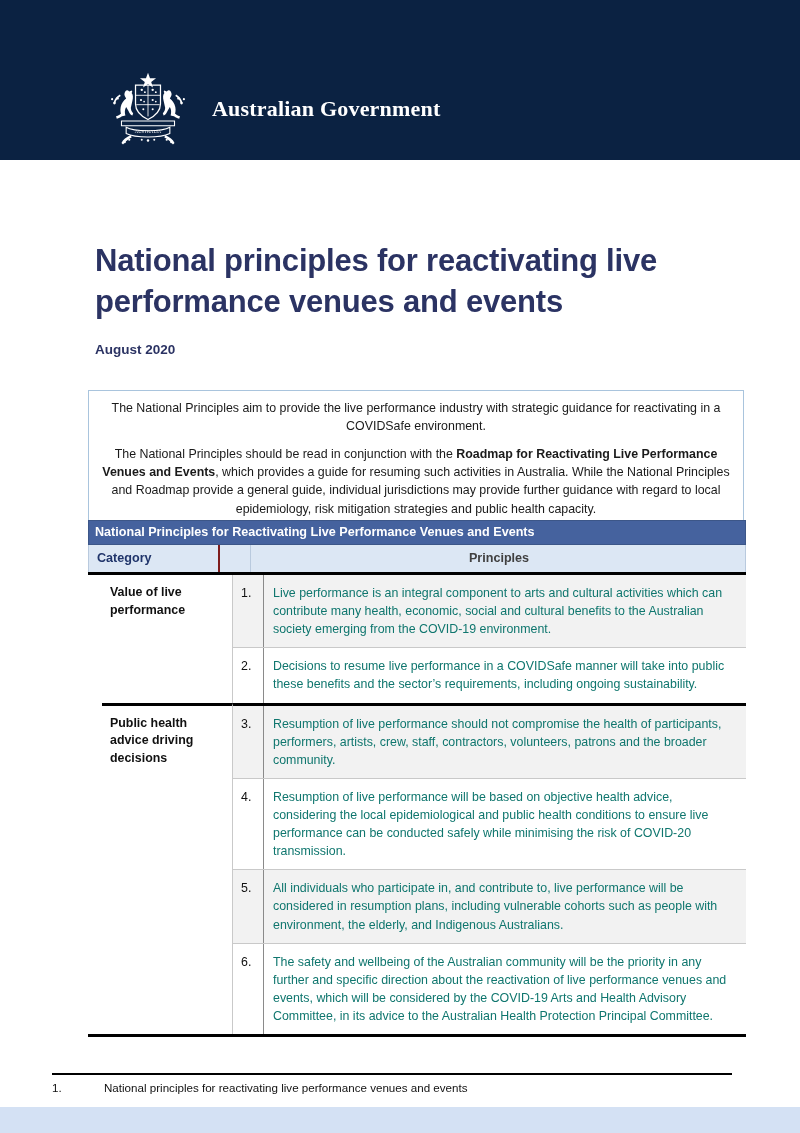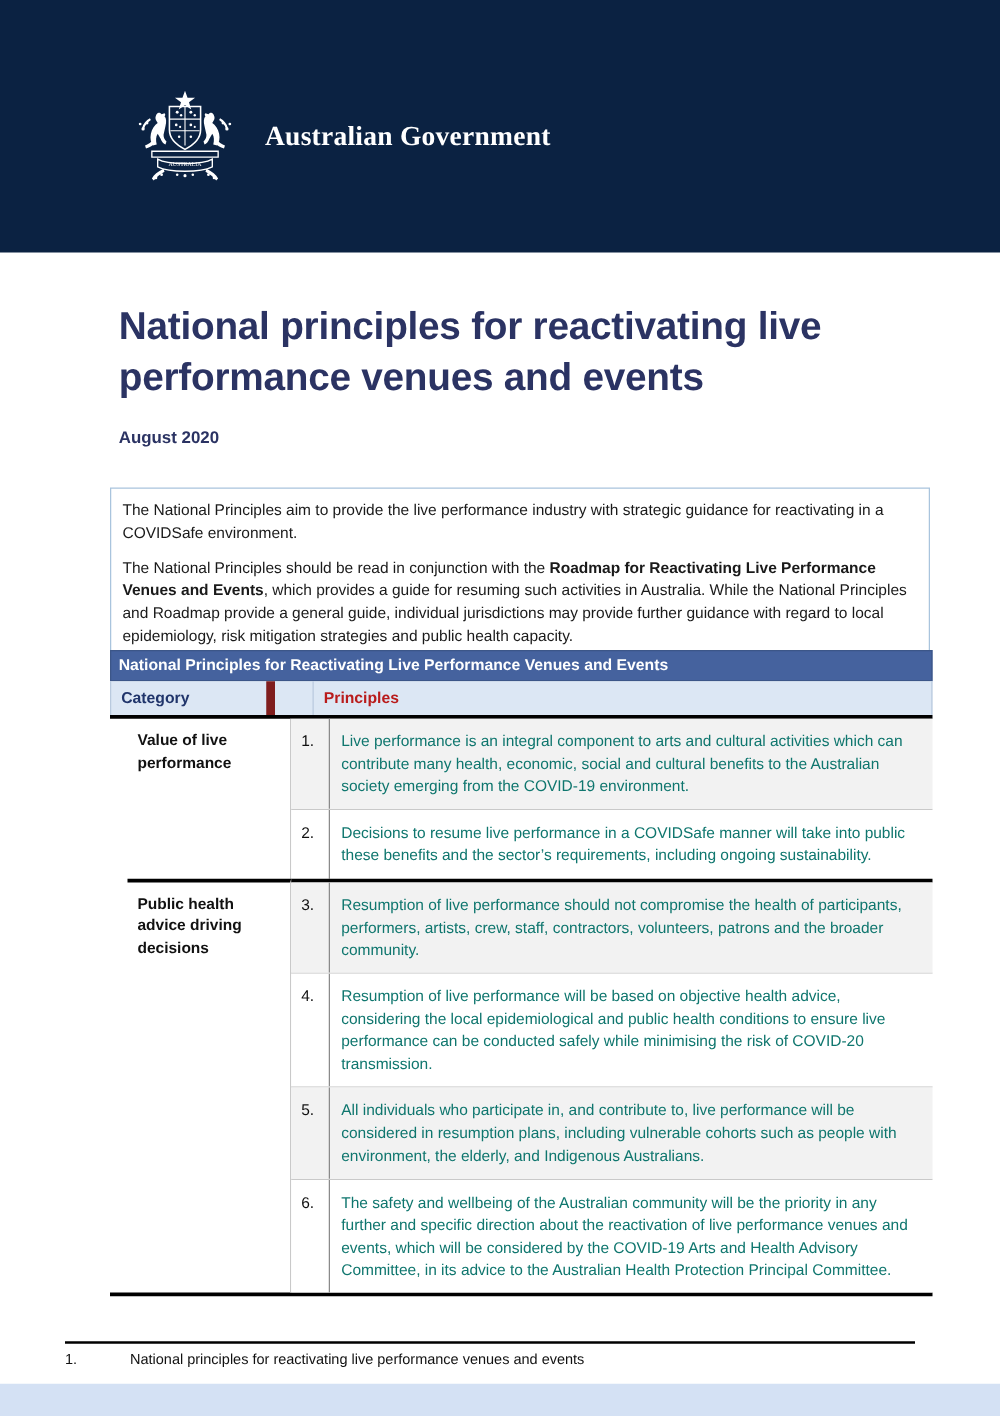--- a/index.html
+++ b/index.html
@@ -13,21 +13,21 @@
     position: relative;
     font-family: "Liberation Sans", sans-serif;
     overflow: hidden;
   }
 
   
   .masthead {
     position: absolute;
     left: 0; top: 0;
     width: 800px;
-    height: 202px;
+    height: 160px;
     background: #0b2242;
   }
   .crest-wrap {
     position: absolute;
     left: 100px;
     top: 68px;
     display: flex;
     align-items: center;
     gap: 16px;
   }
@@ -75,20 +75,21 @@
   
   .intro-box {
     position: absolute;
     left: 88px;
     top: 188px;
     width: 656px;
     box-sizing: border-box;
     border: 1px solid #a9c4dd;
     background: #ffffff;
     padding: 8px 9px 6px 9px;
+    text-align: center;
   }
   .intro-box p {
     margin: 0 0 10px 0;
     font-size: 12.4px;
     line-height: 1.46;
     color: #1a1a1a;
   }
   .intro-box p:last-child { margin-bottom: 2px; }
   .intro-box b { font-weight: bold; }
 
@@ -114,38 +115,39 @@
     background: #dce7f4;
     border-left: 1px solid #b9cade;
     border-right: 1px solid #b9cade;
     box-sizing: border-box;
   }
   .tbl-subhead .sh-cat {
     width: 131px;
     flex: 0 0 131px;
     padding: 6px 6px 7px 8px;
     box-sizing: border-box;
-    border-right: 7px solid #7f1d1d;
+    border-right: 2px solid #7f1d1d;
     color: #20356b;
     font-size: 12.6px;
     font-weight: bold;
   }
   .tbl-subhead .sh-num {
     width: 31px;
     flex: 0 0 31px;
     box-sizing: border-box;
     border-right: 1px solid #b9cade;
   }
   .tbl-subhead .sh-pri {
     flex: 1 1 auto;
     padding: 6px 6px 7px 8px;
     box-sizing: border-box;
-    color: #b91c1c;
+    color: #404040;
     font-size: 12.6px;
     font-weight: bold;
+    text-align: center;
   }
 
   .tbl-rule-top {
     height: 3px;
     background: #000000;
   }
   .tbl-rule-bottom {
     height: 3px;
     background: #000000;
   }

